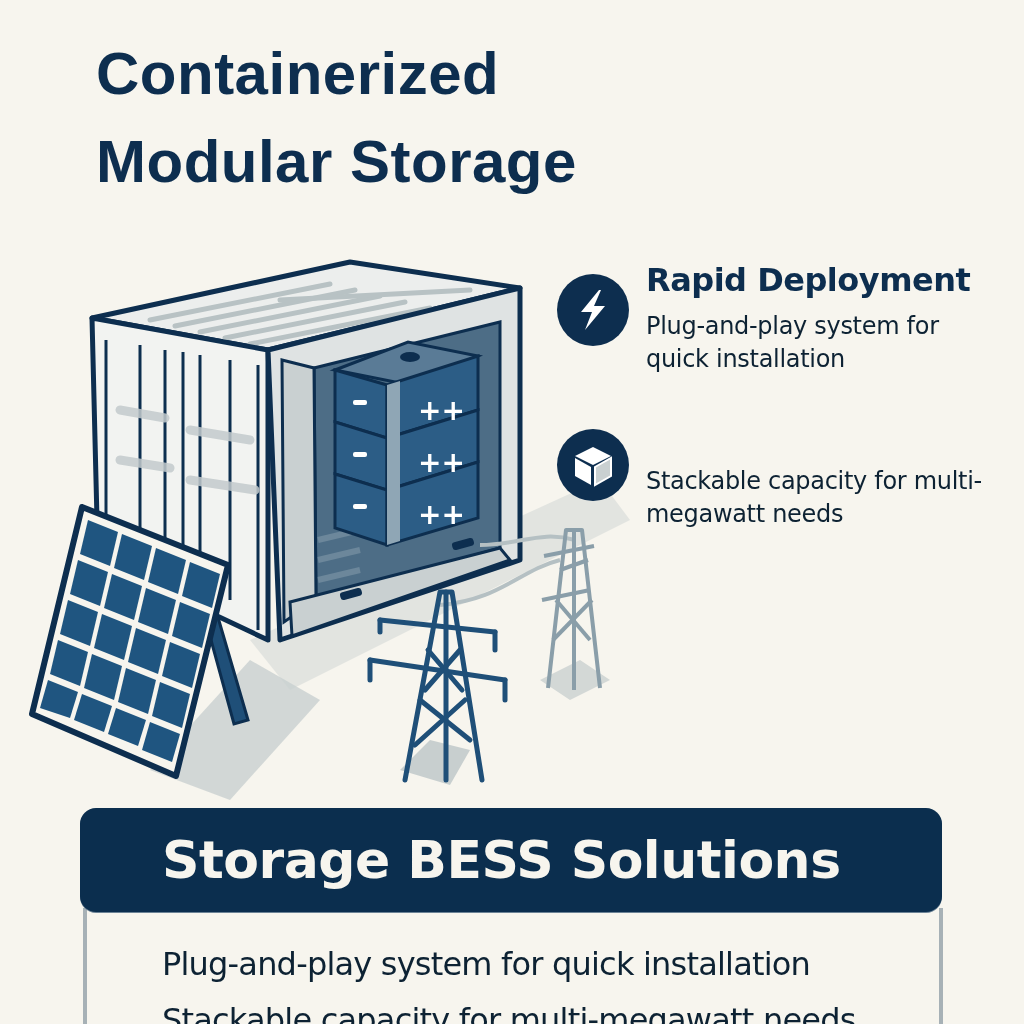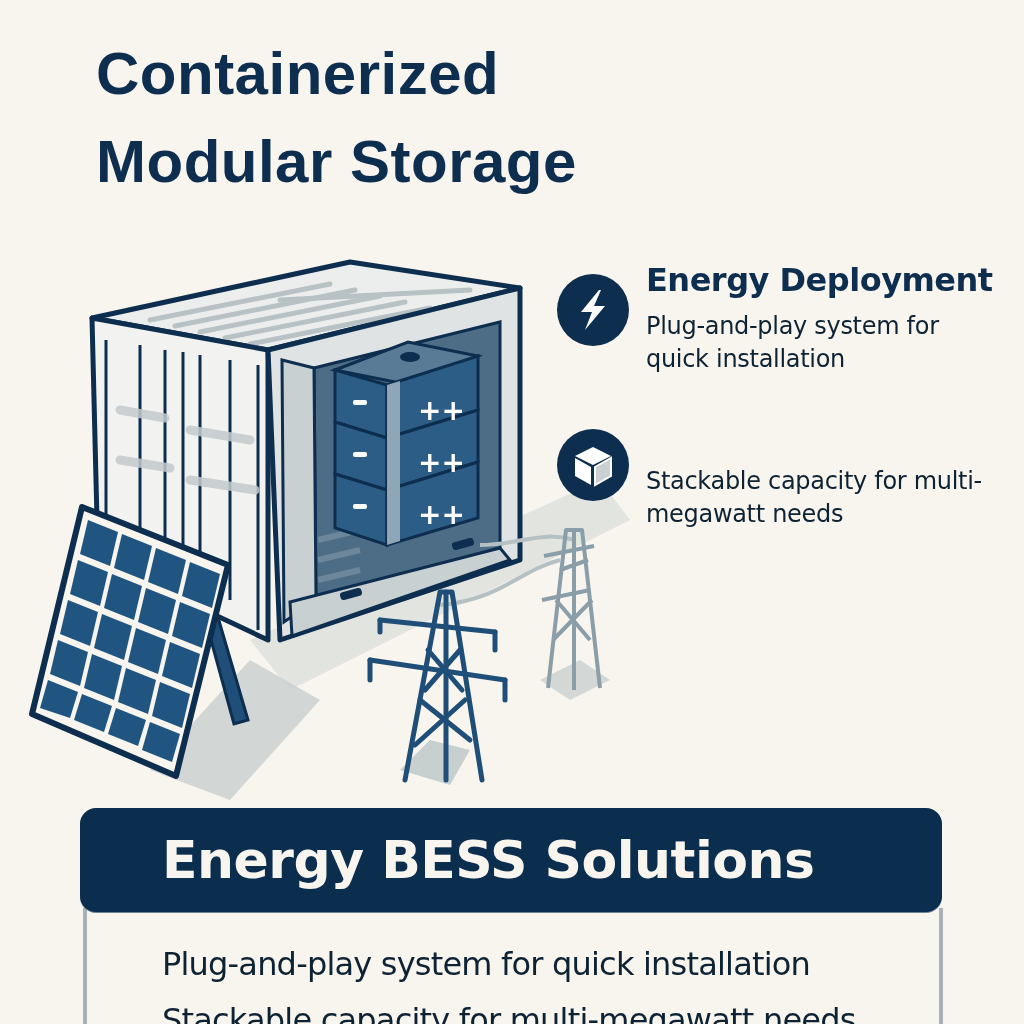--- a/index.html
+++ b/index.html
@@ -210,37 +210,37 @@
   </g>
 </svg>
 
 <div class="features">
   <div class="feature">
     <div class="icon-circle">
       <svg width="40" height="44" viewBox="0 0 40 44">
         <polygon points="26,2 8,24 19,24 12,42 32,18 21,18 28,2" fill="#ffffff"></polygon>
       </svg>
     </div>
-    <div class="ftitle">Energy Deployment</div>
+    <div class="ftitle">Rapid Deployment</div>
     <div class="fdesc">Plug-and-play system for quick installation</div>
   </div>
   <div class="feature" style="margin-top:5px;">
     <div class="icon-circle">
       <svg width="44" height="44" viewBox="0 0 44 44">
         <polygon points="22,4 40,13 22,22 4,13" fill="#ffffff"></polygon>
         <polygon points="4,15 20,24 20,42 4,33" fill="#ffffff"></polygon>
         <polygon points="24,24 40,15 40,33 24,42" fill="#c9d0d1" stroke="#ffffff" stroke-width="2"></polygon>
       </svg>
     </div>
     <div class="fdesc">Stackable capacity for multi-megawatt needs</div>
   </div>
 </div>
 
 <div class="panel">
   <div class="panel-body"></div>
   <div class="panel-header">
-    <h2>Energy BESS Solutions</h2>
+    <h2>Storage BESS Solutions</h2>
   </div>
   <ul class="panel-list">
     <li>Plug-and-play system for quick installation</li>
     <li>Stackable capacity for multi-megawatt needs</li>
   </ul>
 </div>
 
 </body></html>

